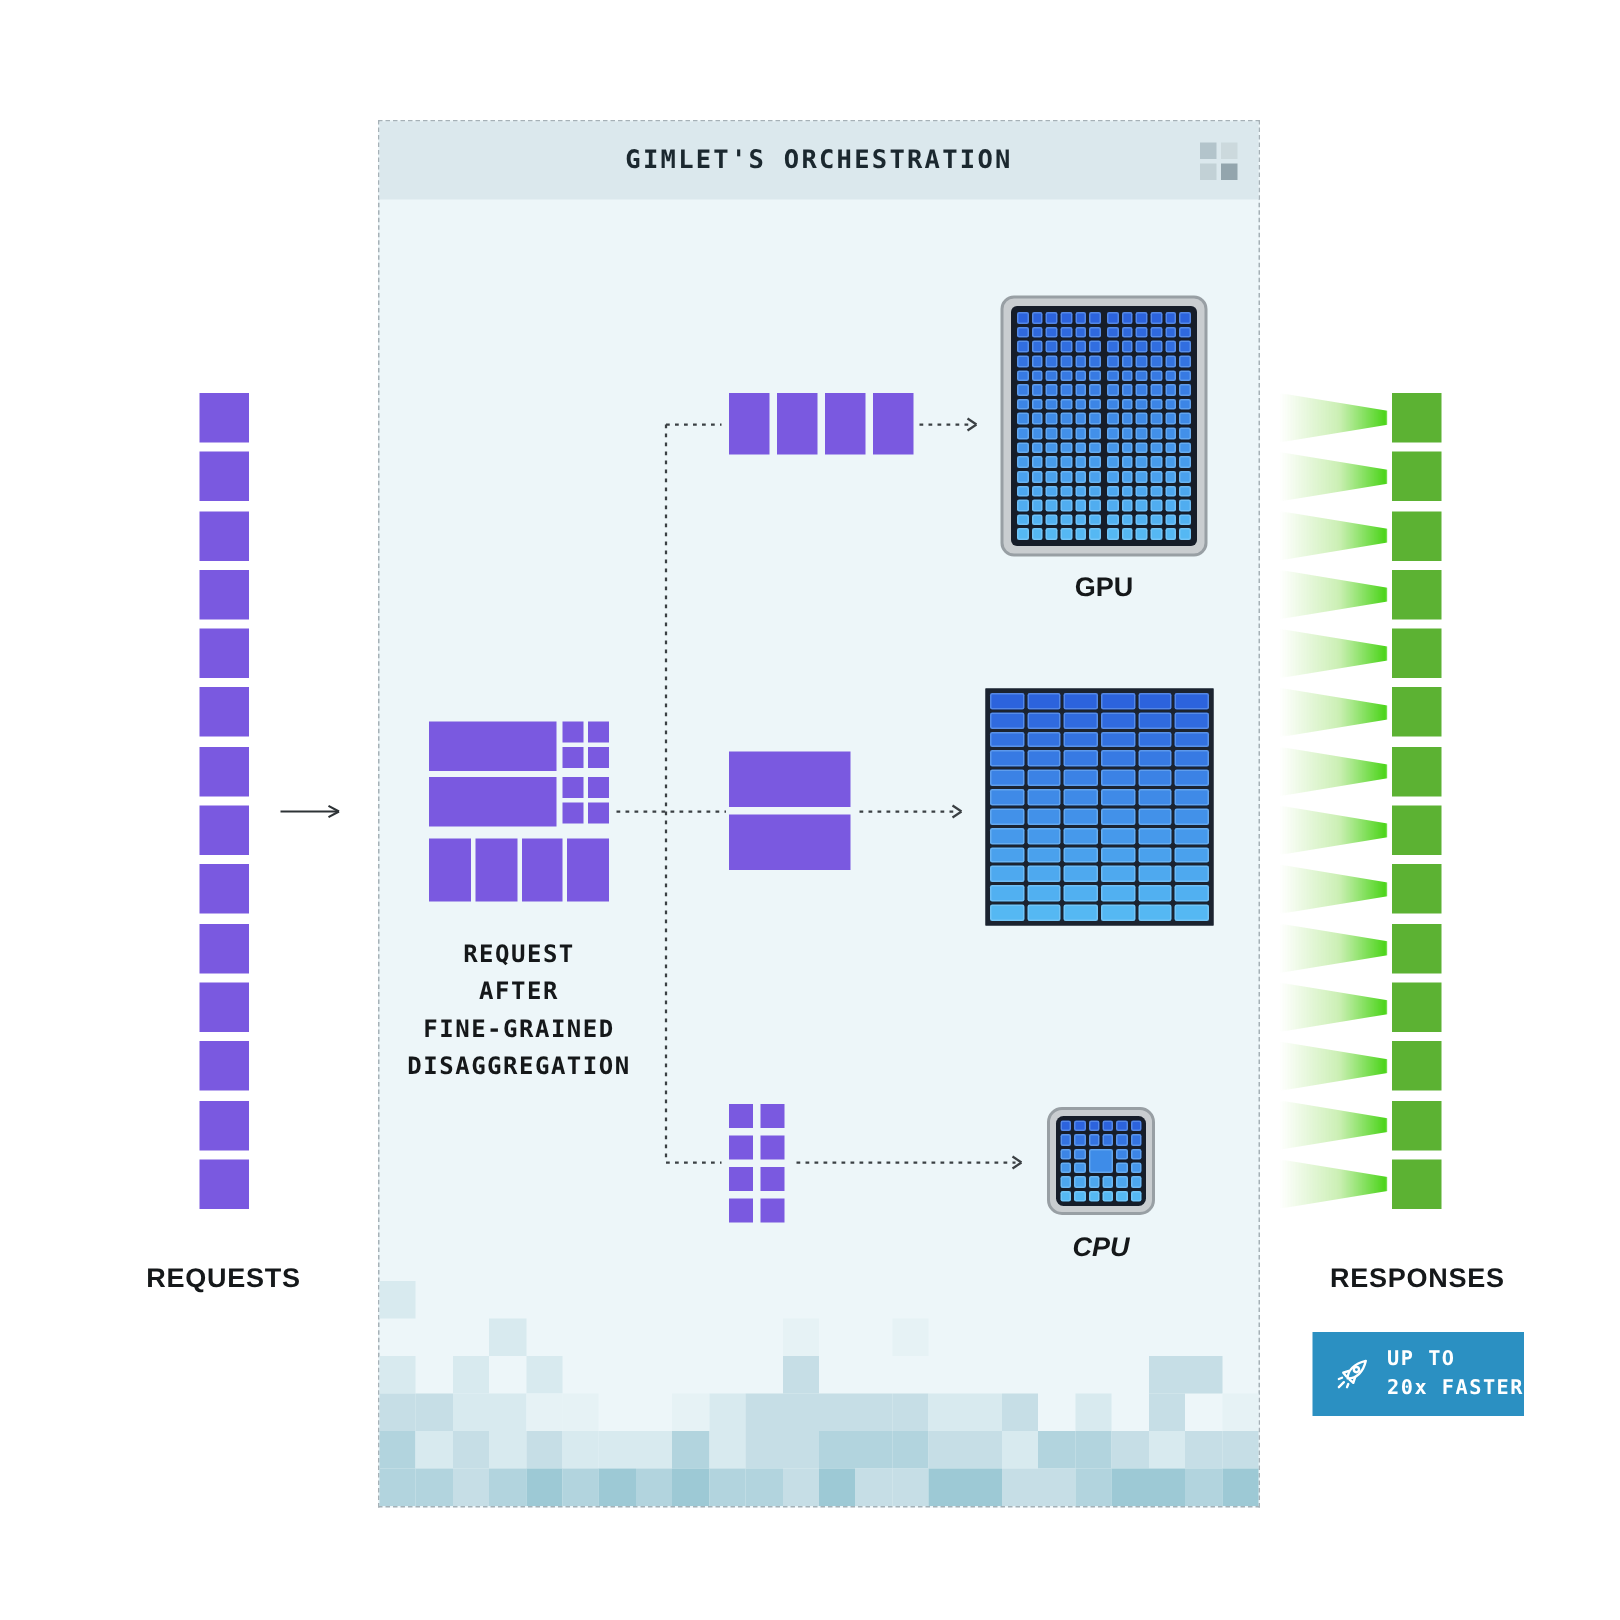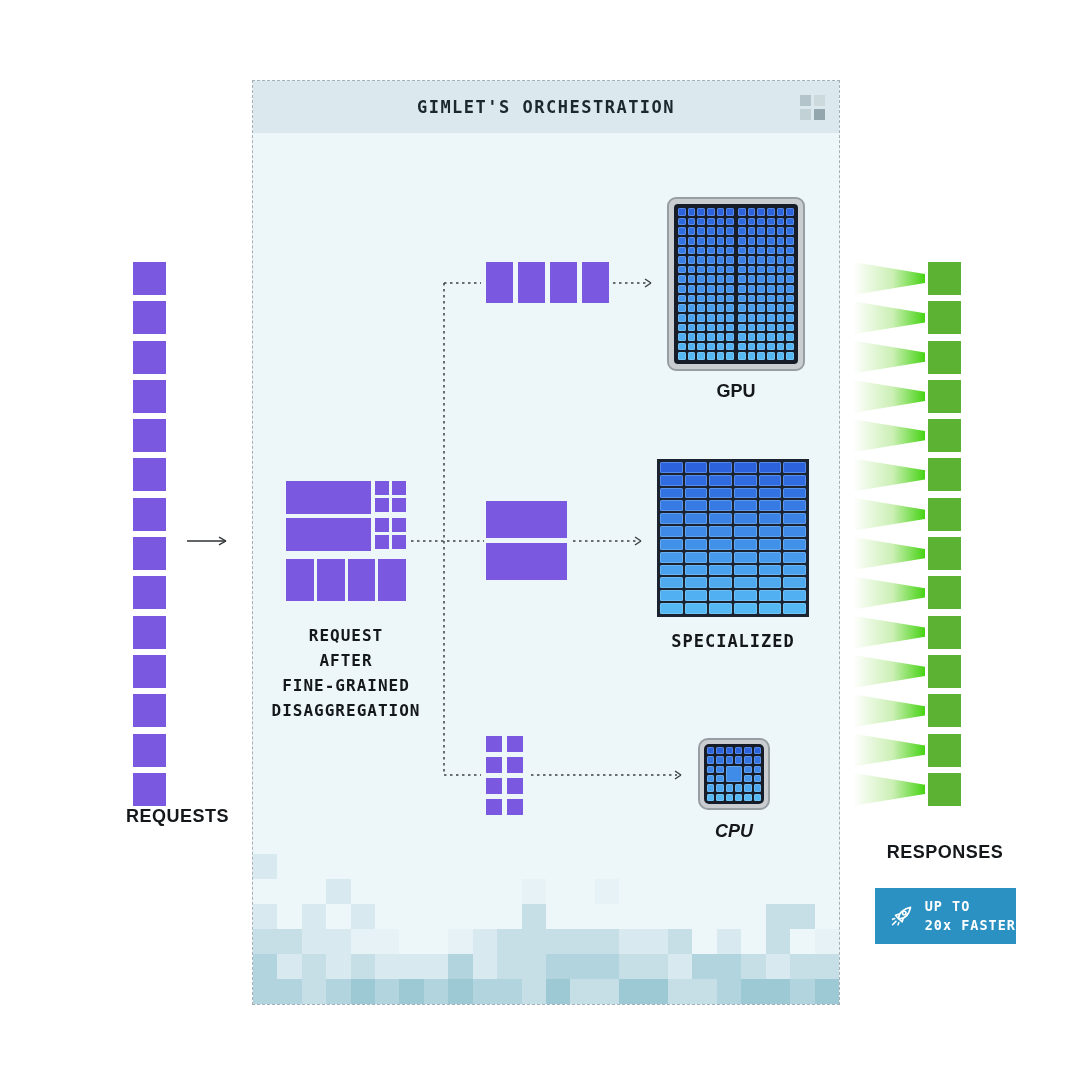--- a/index.html
+++ b/index.html
@@ -12,21 +12,21 @@
   .sq{width:33px;height:33px;background:#7a59e0;}
   .resp-col{left:853px;top:262px;}
   .resp-row{position:relative;width:108px;height:33px;}
   .resp-sq{position:absolute;right:0;top:0;width:33px;height:33px;background:#5cb233;}
   .trail{position:absolute;left:0;top:0;width:72px;height:33px;
          background:linear-gradient(90deg,rgba(130,215,80,0) 0%,rgba(120,214,60,0.38) 55%,#46d313 100%);
          clip-path:polygon(0 0,100% 36%,100% 64%,0 100%);filter:blur(0.7px);}
   .side-label{position:absolute;width:160px;text-align:center;
               font-family:"Liberation Sans",sans-serif;font-weight:700;font-size:18px;
               letter-spacing:0.5px;color:#15181a;}
-  .req-label{left:69px;top:806px;text-align:right;}
+  .req-label{left:69px;top:842px;}
   .resp-label{left:865px;top:842px;}
 
   
   .input-arrow{position:absolute;left:184px;top:532px;}
 
   
   .panel{position:absolute;left:252px;top:80px;width:588px;height:925px;
          background:#edf6f9;border:1px dashed #a6b1b7;box-sizing:border-box;}
   .panel-header{position:absolute;left:0;top:0;width:100%;height:52px;background:#dbe8ed;
                 display:flex;align-items:center;justify-content:center;}
@@ -473,21 +473,20 @@
           <div class="cell" style="background: rgb(81, 176, 241);"></div>
           <div class="cell" style="background: rgb(85, 184, 243);"></div>
           <div class="cell" style="background: rgb(85, 184, 243);"></div>
           <div class="cell" style="background: rgb(85, 184, 243);"></div>
           <div class="cell" style="background: rgb(85, 184, 243);"></div>
           <div class="cell" style="background: rgb(85, 184, 243);"></div>
           <div class="cell" style="background: rgb(85, 184, 243);"></div>
         </div>
     </div>
     <div class="sa-label">
-      <div>SPECIALIZED</div>
     </div>
 
     <div class="chip-frame cpu-chip">
       <div class="chip-dark cpu-dark">
         <div class="cpu-grid" id="cpu-grid">
             <div class="cell" style="grid-area: 1 / 1; background: rgb(44, 99, 221);"></div>
             <div class="cell" style="grid-area: 1 / 2; background: rgb(44, 99, 221);"></div>
             <div class="cell" style="grid-area: 1 / 3; background: rgb(44, 99, 221);"></div>
             <div class="cell" style="grid-area: 1 / 4; background: rgb(44, 99, 221);"></div>
             <div class="cell" style="grid-area: 1 / 5; background: rgb(44, 99, 221);"></div>

